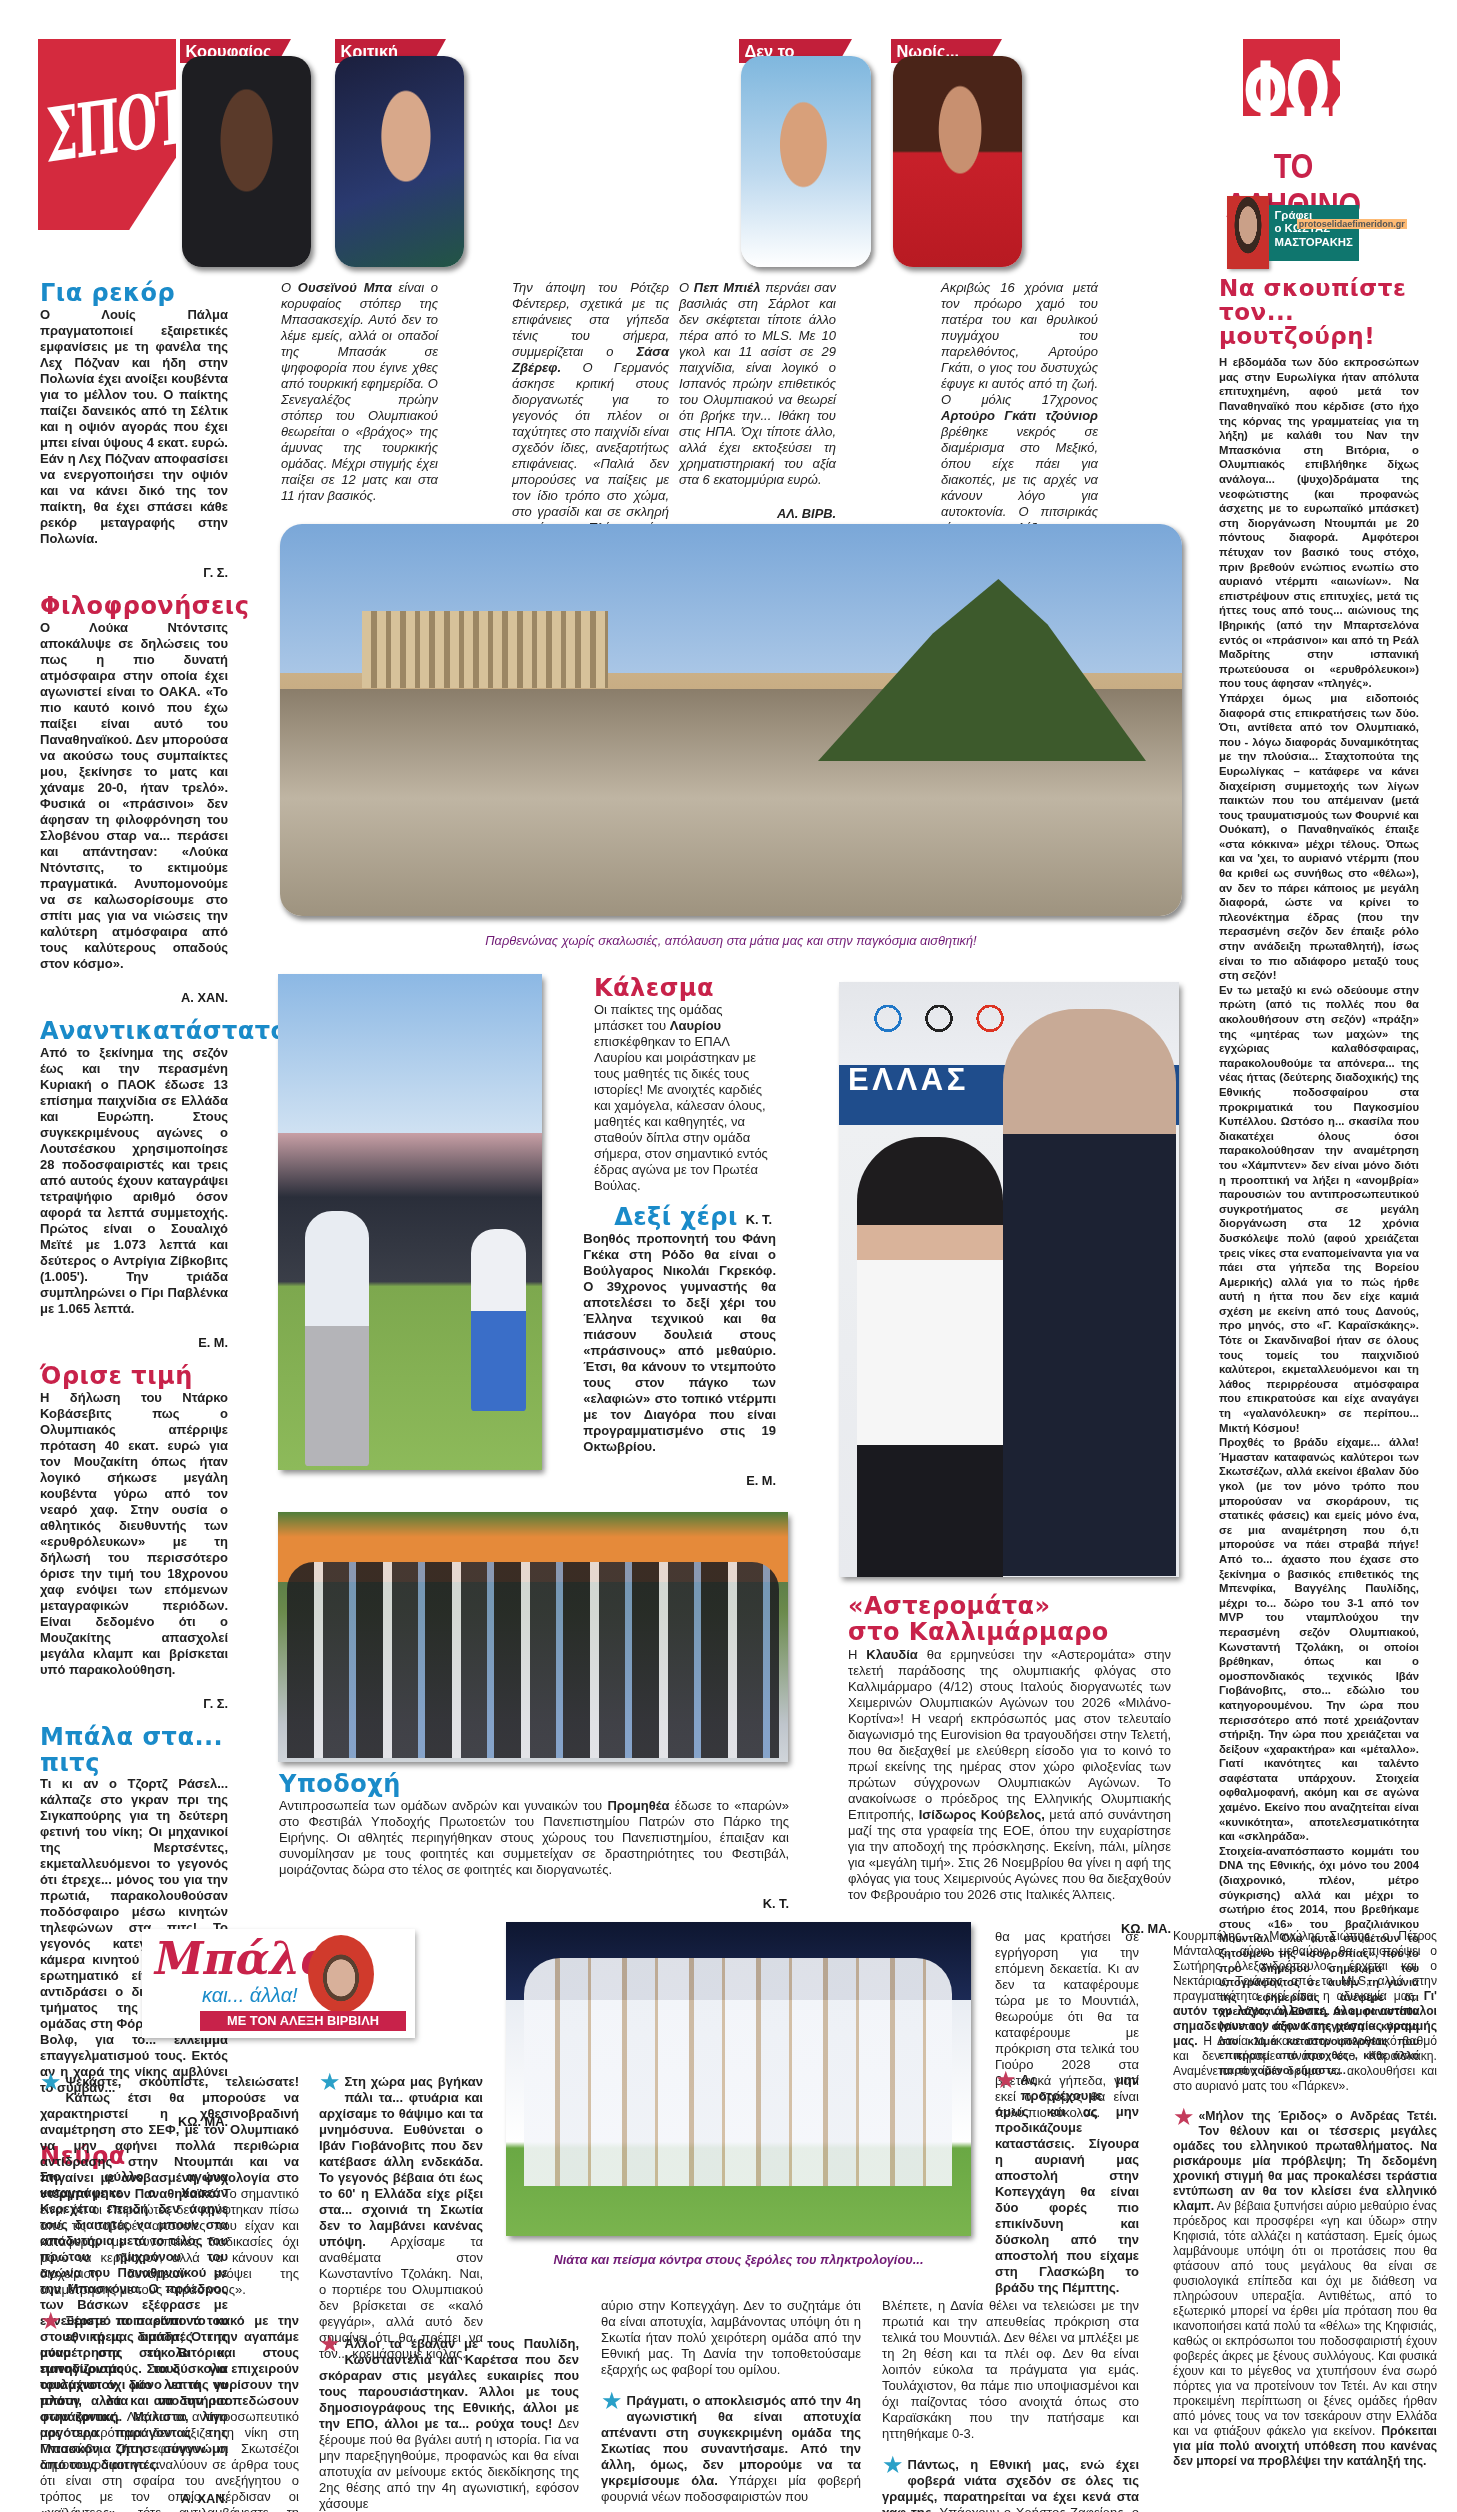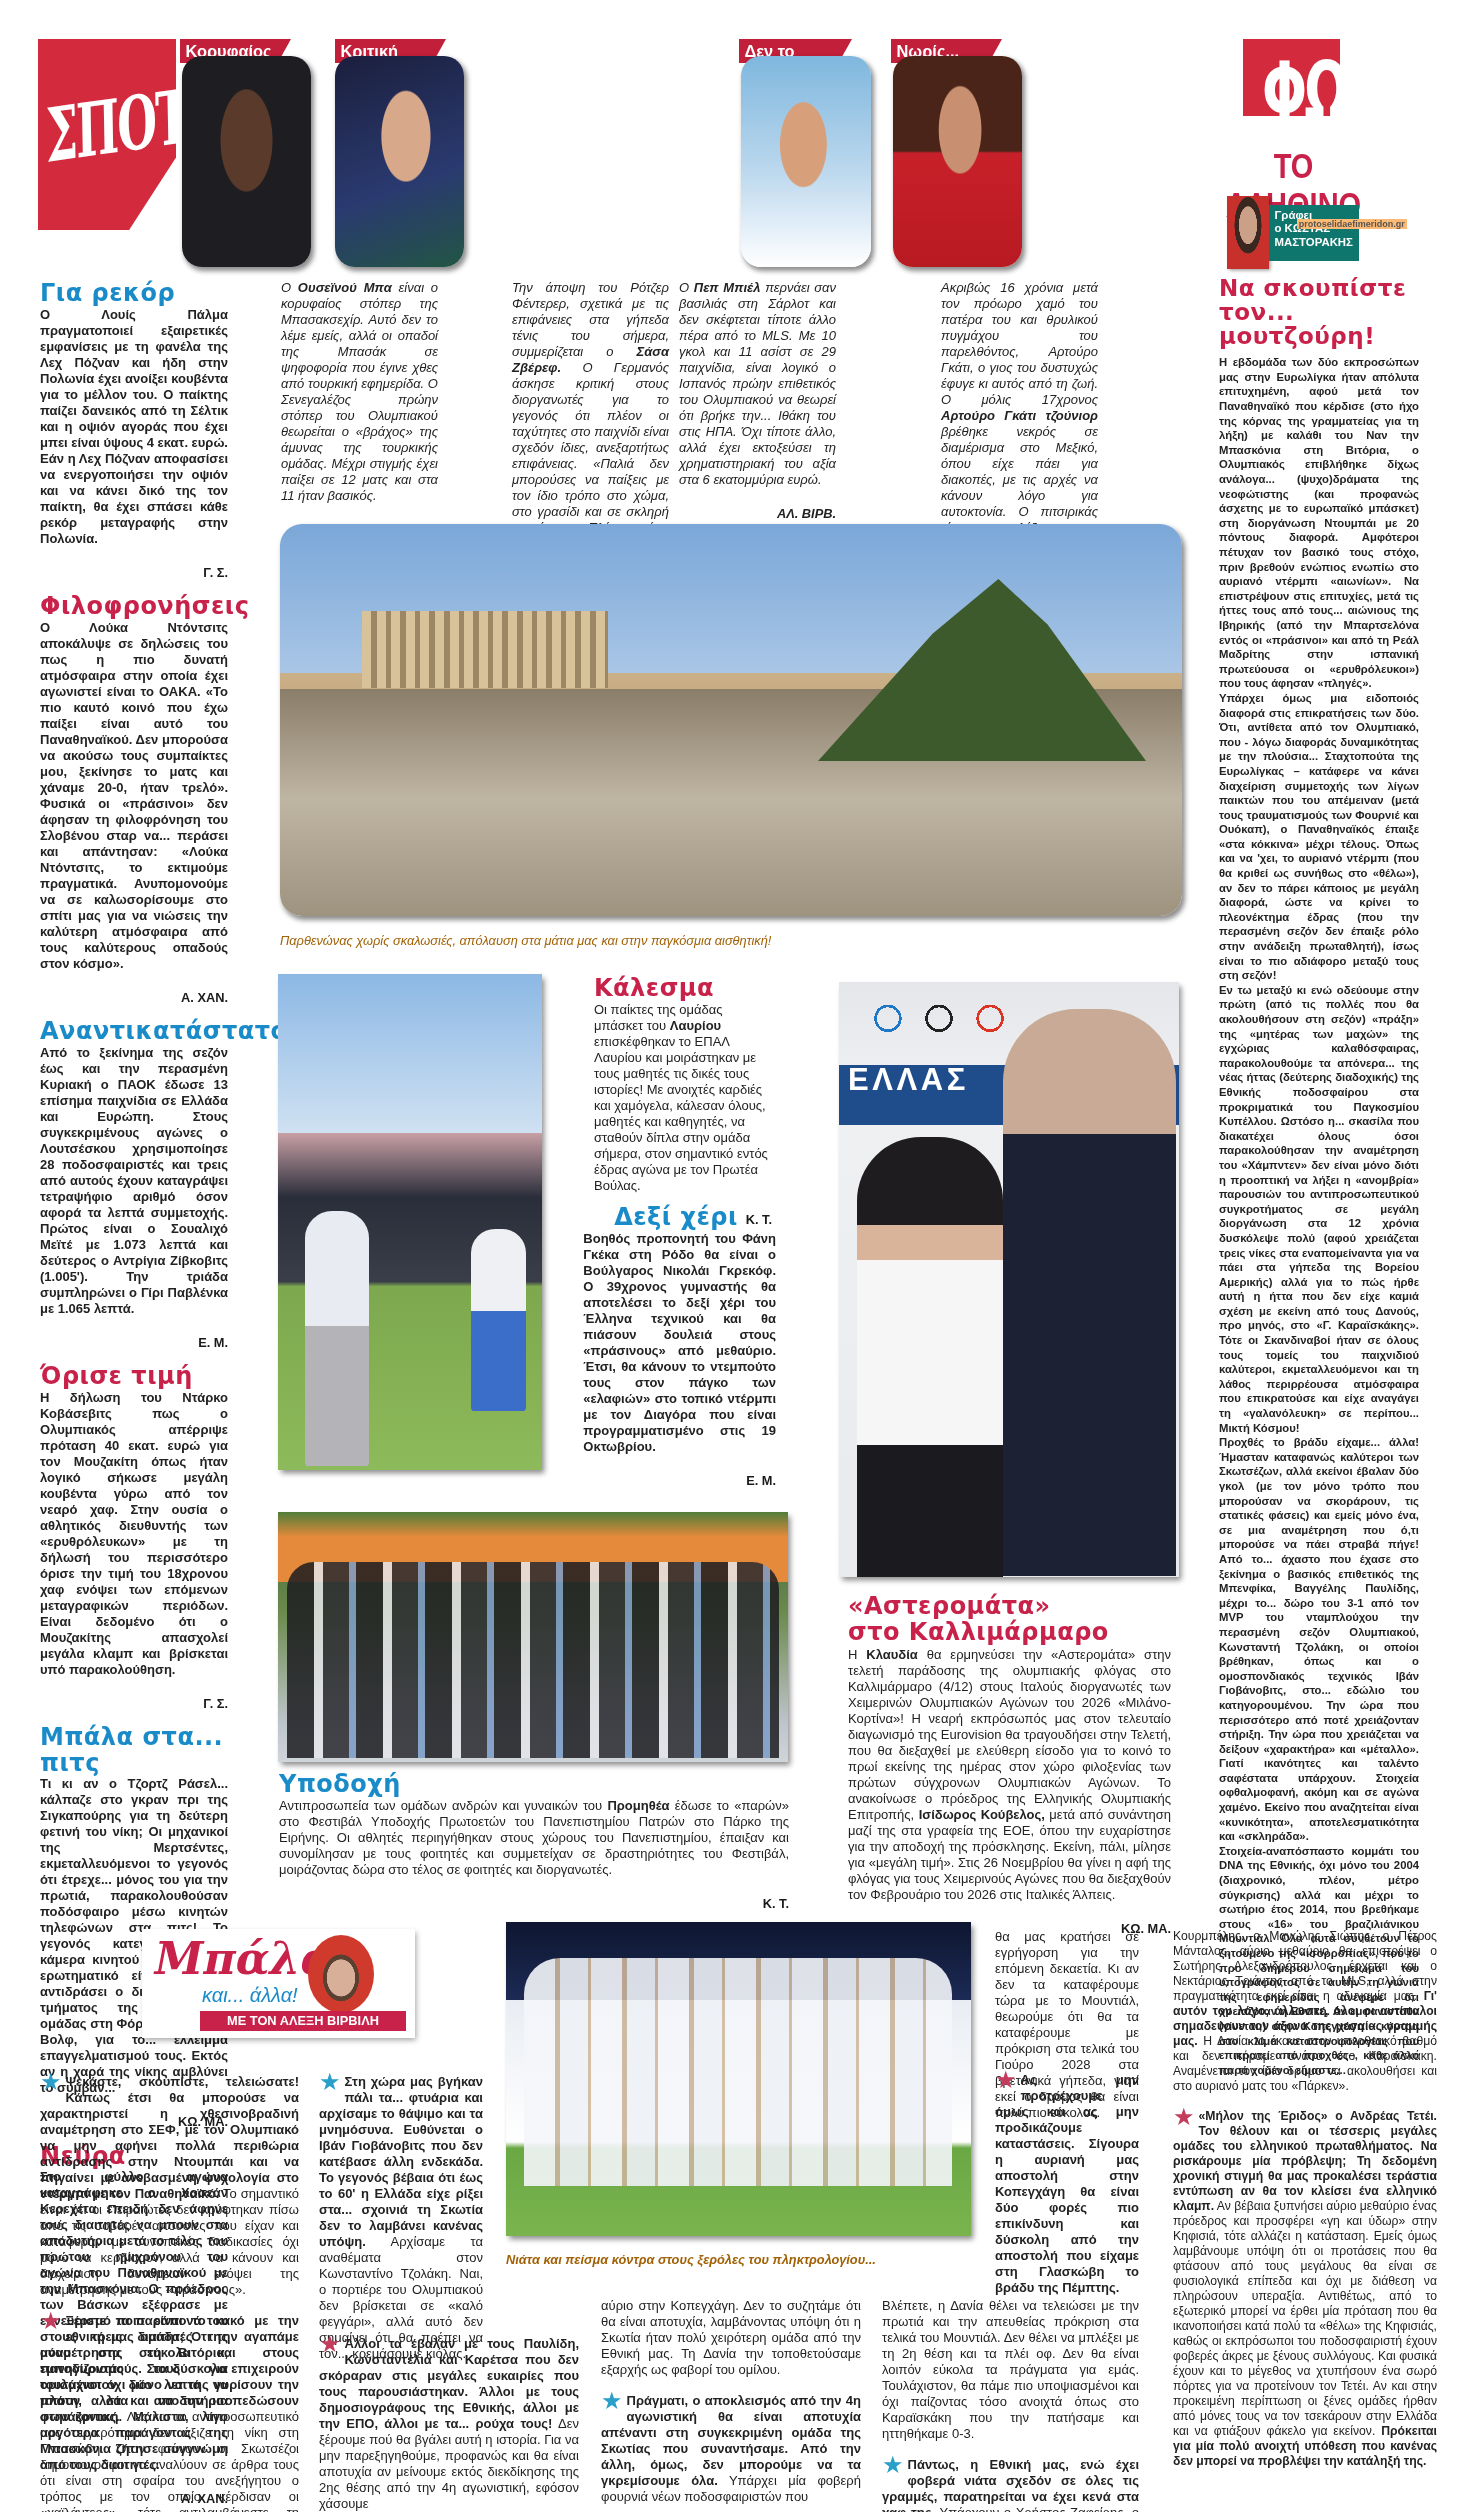--- a/index.html
+++ b/index.html
@@ -8,21 +8,21 @@
   .body-text { font-size: 13px; line-height: 16px; text-align: justify; font-weight: bold; color: #222; }
   .body-text.light { font-weight: normal; }
   .italic { font-style: italic; }
   .sig { text-align: right; font-weight: bold; font-size: 12.8px; margin-top: 18px; }
   .hd-blue { color: #1a8bc9; font-weight: 900; font-size: 24px; line-height: 25.5px; font-family: "DejaVu Sans", sans-serif; letter-spacing: 0.5px; }
   .hd-red { color: #c8224a; font-weight: 900; font-size: 24px; line-height: 25.5px; font-family: "DejaVu Sans", sans-serif; letter-spacing: 0.5px; }
   .brand-box { background: #d42a3e; }
   .tag { position: absolute; height: 24px; background: #c21f3a; color: #fff; font-weight: bold; font-size: 16.4px; line-height: 24px; padding-left: 5.5px; clip-path: polygon(0 0, 100% 0, 88% 100%, 0 100%); }
   .photo { position: absolute; border-radius: 20px; overflow: hidden; box-shadow: 2.7px 3.6px 5.5px rgba(0,0,0,0.45); }
   .photo-sq { position: absolute; overflow: hidden; box-shadow: 2.7px 3.6px 5.5px rgba(0,0,0,0.45); }
-  .caption { font-style: italic; font-size: 12.8px; color: #a16207; }
+  .caption { font-style: italic; font-size: 12.8px; color: #701a75; text-align: center; }
   .star { display: inline-block; width: 20px; height: 20px; float: left; margin-right: 5.5px; margin-top: -1.8px; }
   .star-blue { color: #2aa0c8; font-size: 24px; line-height: 20px; }
   .star-red { color: #c43c5c; font-size: 24px; line-height: 20px; }
   .p-item { margin-bottom: 14.6px; }
 </style>
 </head>
 <body>
 
 <div class="abs brand-box" style="left:38px;top:39px;width:138px;height:191px;clip-path:polygon(0 0,100% 0,100% 62%,66% 100%,0 100%);box-shadow:2.7px 2.7px 3.6px rgba(0,0,0,.3);">
   <div style="color:#fff;font-family:'DejaVu Serif',serif;font-style:italic;font-weight:bold;font-size:46px;transform:rotate(-8deg) scaleY(1.6);position:absolute;left:7.3px;top:58px;letter-spacing:-1.8px;">ΣΠΟΤΣ</div>
@@ -33,21 +33,21 @@
 
 <div class="tag" style="left:335px;top:39px;width:111px;">Κριτική</div>
 <div class="photo" style="left:335px;top:56px;width:129px;height:211px;background:radial-gradient(ellipse at 55% 38%,#d8a88a 0 24%,transparent 25%),linear-gradient(160deg,#1b1f3d 0,#2a3a70 60%,#254 100%);"></div>
 
 <div class="tag" style="left:739px;top:39px;width:113px;">Δεν το κουνάει</div>
 <div class="photo" style="left:741px;top:56px;width:130px;height:211px;background:radial-gradient(ellipse at 48% 42%,#d8a07a 0 24%,transparent 25%),linear-gradient(#7fb7de 0,#bcd8ee 55%,#fff 100%);"></div>
 
 <div class="tag" style="left:891px;top:39px;width:111px;">Νωρίς...</div>
 <div class="photo" style="left:893px;top:56px;width:129px;height:211px;background:radial-gradient(ellipse at 52% 35%,#c89070 0 22%,transparent 23%),linear-gradient(#4a2418 0,#4a2418 45%,#c8202a 46%,#b81a22 100%);"></div>
 
-<div class="abs brand-box" style="left:1243px;top:39px;width:97px;height:77px;padding-left:19px;">
+<div class="abs brand-box" style="left:1243px;top:39px;width:97px;height:77px;">
   <div style="color:#fff;font-weight:900;font-size:53px;line-height:105px;text-align:center;transform:scaleY(1.5);letter-spacing:-2.7px;font-family:'DejaVu Sans',sans-serif;">ΦΩΣ</div>
 </div>
 <div class="abs" style="left:1216px;top:153px;width:155px;text-align:center;color:#c8224a;font-weight:bold;font-size:29px;transform:scaleY(1.2);">ΤΟ ΑΛΗΘΙΝΟ</div>
 <div class="abs" style="left:1227px;top:196px;width:42px;height:73px;background:radial-gradient(ellipse at 50% 40%,#caa088 0 30%,#3a2820 31% 45%,#c8302c 46% 100%);box-shadow:1.8px 1.8px 3.6px rgba(0,0,0,.4);"></div>
 <div class="abs" style="left:1269px;top:205px;width:90px;height:56px;background:#0f766e;color:#fff;font-weight:bold;font-size:11.4px;line-height:13.7px;padding:3.6px 5.5px;">
   <div>Γράφει</div>
   <div>ο ΚΩΣΤΑΣ</div>
   <div>ΜΑΣΤΟΡΑΚΗΣ</div>
 </div>
 <div class="abs" style="left:1297px;top:219px;background:#fdba74;color:#555;font-size:9px;font-weight:bold;padding:0 1.8px;">protoselidaefimeridon.gr</div>

